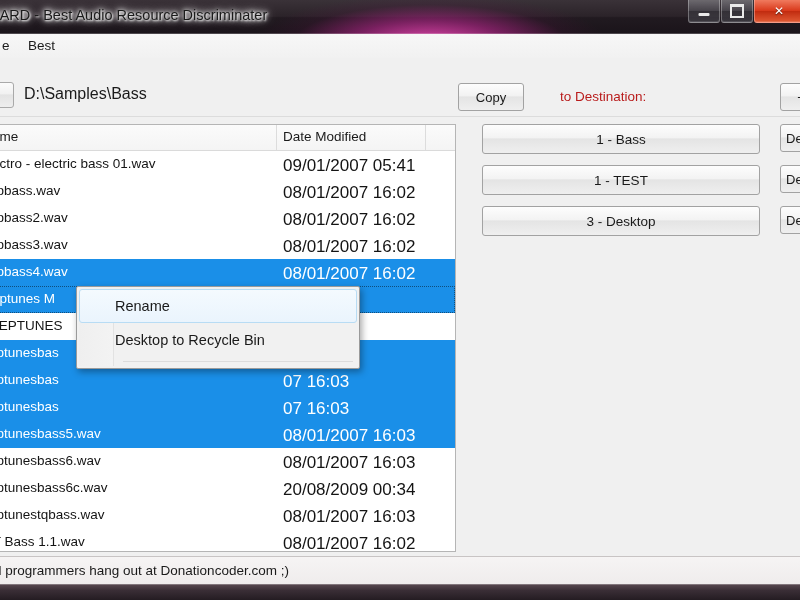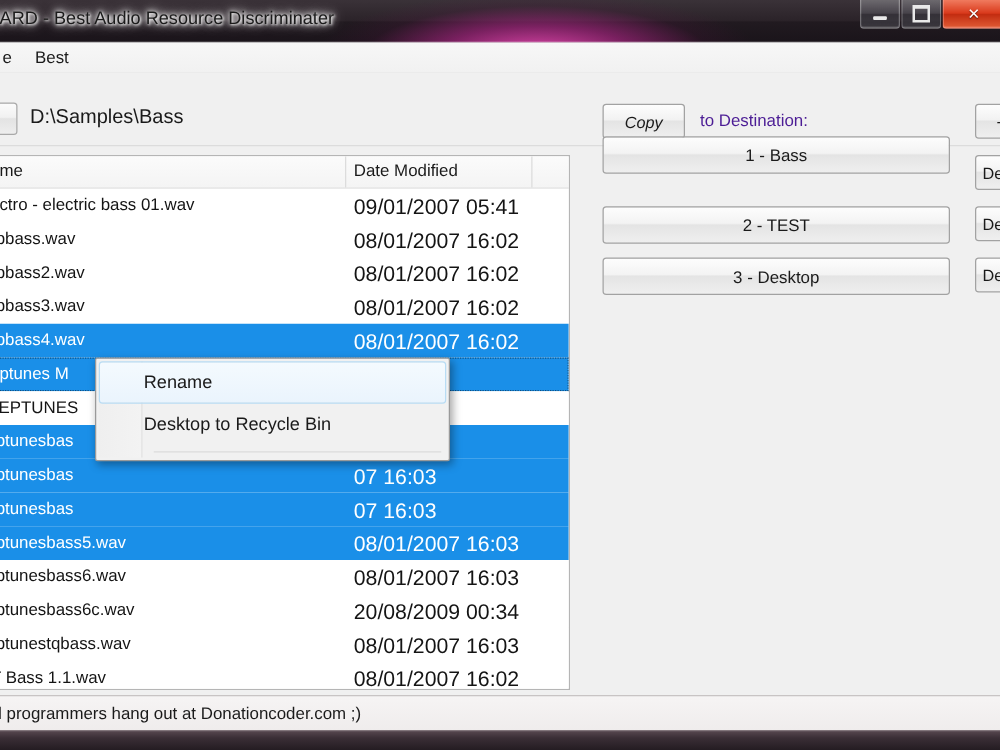--- a/index.html
+++ b/index.html
@@ -148,40 +148,39 @@
     position: absolute;
     left: 24px;
     top: 27px;
     font-size: 16px;
     color: #1a1a1a;
     white-space: nowrap;
   }
 
   .copy-btn {
     position: absolute;
-    left: 482px;
+    left: 458px;
     top: 83px;
     width: 64px;
     height: 26px;
     border: 1px solid #a2a2a2;
     border-radius: 3px;
     background: linear-gradient(to bottom, #fdfdfd 0%, #f2f2f2 45%, #e4e4e4 50%, #efefef 100%);
     font-size: 13px;
     color: #1a1a1a;
     display: flex;
     align-items: center;
     justify-content: center;
-    font-style: italic;
   }
   .dest-label {
     position: absolute;
     left: 560px;
     top: 89px;
     font-size: 13.5px;
-    color: #4c1d95;
+    color: #b91c1c;
     white-space: nowrap;
   }
   .add-btn {
     position: absolute;
     left: 780px;
     top: 83px;
     width: 40px;
     height: 26px;
     border: 1px solid #a2a2a2;
     border-radius: 3px;
@@ -397,24 +396,24 @@
 
   <div id="toolbar">
     <div class="browse-btn"></div>
     <div class="path-text">D:\Samples\Bass</div>
   </div>
 
   <div class="copy-btn">Copy</div>
   <div class="dest-label">to  Destination:</div>
   <div class="add-btn">+</div>
 
-  <div class="dest-btn" style="top:109px;text-align:center;">1 - Bass</div>
+  <div class="dest-btn" style="top:124px;text-align:center;">1 - Bass</div>
   <div class="del-btn" style="top:124px;">De</div>
 
-  <div class="dest-btn" style="top:165px;">2 - TEST</div>
+  <div class="dest-btn" style="top:165px;">1 - TEST</div>
   <div class="del-btn" style="top:165px;">De</div>
 
   <div class="dest-btn" style="top:206px;">3 - Desktop</div>
   <div class="del-btn" style="top:206px;">De</div>
 
   <div id="listpanel">
     <div id="listheader">
       <div class="hcell" style="left:2px;">lame</div>
       <div class="hsep" style="left:289px;"></div>
       <div class="hcell" style="left:296px;">Date Modified</div>

